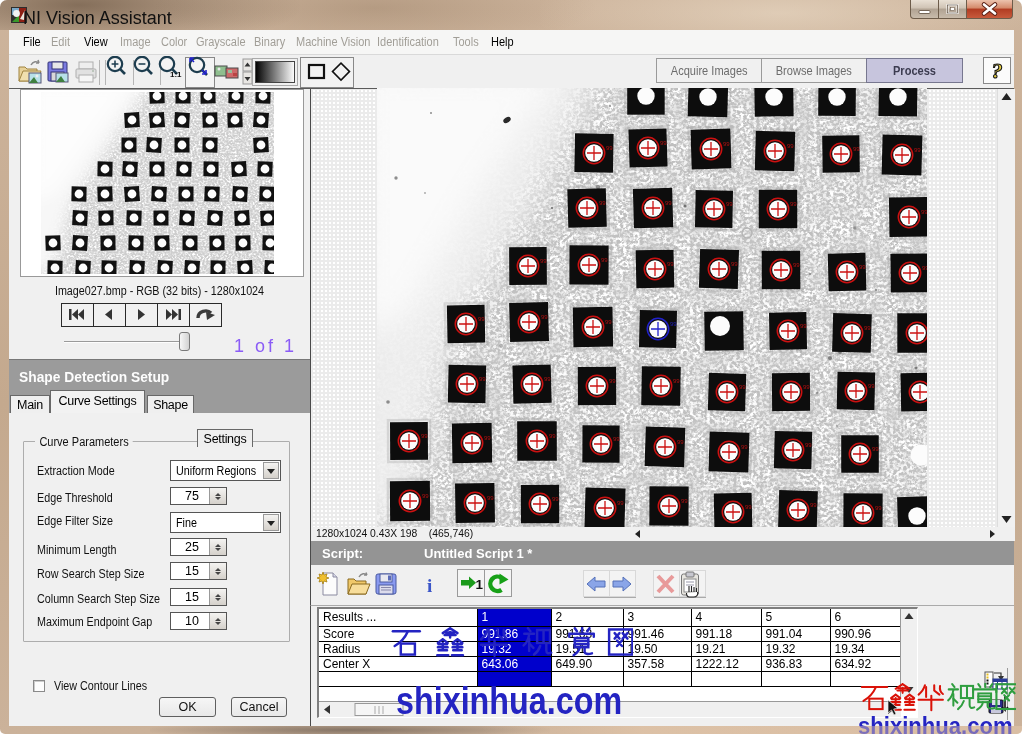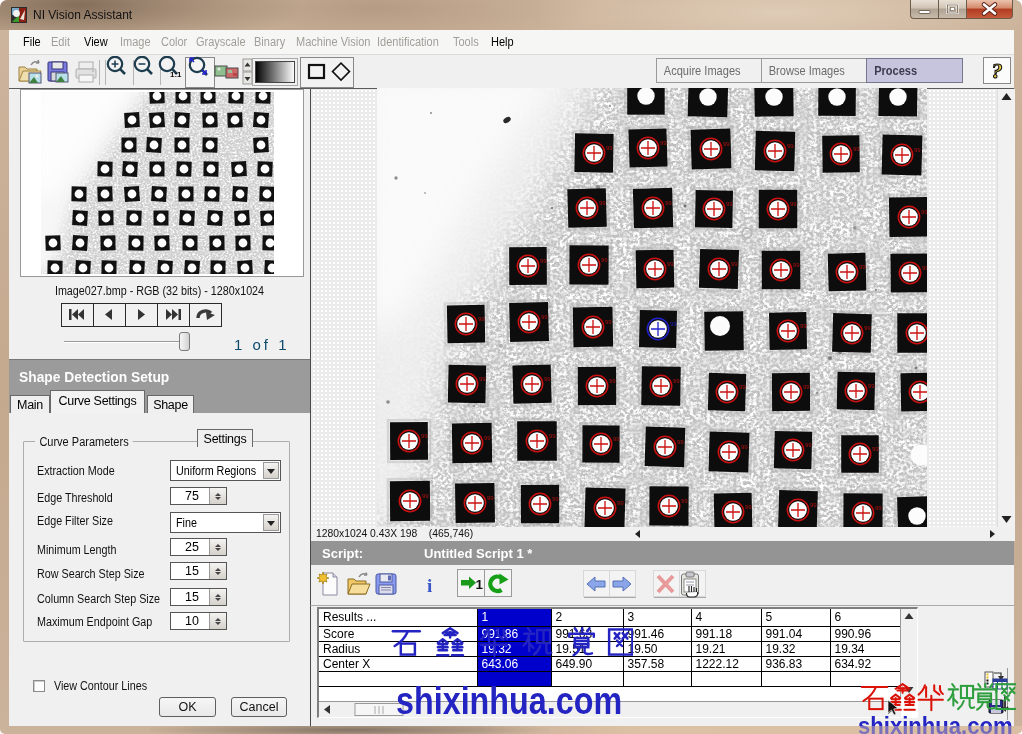--- a/index.html
+++ b/index.html
@@ -4,48 +4,48 @@
 <style>
 * { margin:0; padding:0; box-sizing:border-box; }
 html,body { width:1022px; height:734px; overflow:hidden; font-family:"Liberation Sans", sans-serif; background:#fff; }
 #win { position:absolute; left:0; top:0; width:1022px; height:734px;
   background:linear-gradient(180deg,#cdb49c 0%,#c4a98e 55%,#cbb29a 100%); border-radius:7px 7px 5px 5px; }
 #titlebar { position:absolute; left:0; top:0; width:1022px; height:30px; border-radius:7px 7px 0 0; overflow:hidden; }
 .blob1{position:absolute;left:-40px;top:-25px;width:340px;height:75px;background:radial-gradient(ellipse at 35% 40%, rgba(88,68,50,.62), rgba(88,68,50,0) 72%);}
 .blob2{position:absolute;left:150px;top:-10px;width:450px;height:60px;background:radial-gradient(ellipse at 50% 30%, rgba(125,98,72,.3), rgba(125,98,72,0) 70%);}
 .blob3{position:absolute;left:540px;top:-15px;width:480px;height:70px;background:radial-gradient(ellipse at 50% 40%, rgba(238,224,204,.55), rgba(238,224,204,0) 75%);}
 #appicon { position:absolute; left:11px; top:7px; width:16px; height:16px; }
-#title { position:absolute; left:33px; top:8px; font-size:12px; color:#111; }
+#title { position:absolute; left:23px; top:8px; font-size:18px; color:#111; }
 #caption { position:absolute; left:910px; top:0; width:103px; height:20px; }
 .capbtn { position:absolute; top:0; height:19px; border:1px solid #6d5c4a; border-top:none;
   background:linear-gradient(180deg,#e9e0d4 0%,#cfc3b4 45%,#b0a292 50%,#c8bbab 100%); }
 .capbtn.min { left:0; width:29px; border-radius:0 0 0 4px; }
 .capbtn.max { left:28px; width:29px; }
 .capbtn.close { left:56px; width:47px; border-radius:0 0 4px 0;
   background:linear-gradient(180deg,#ecc3ae 0%,#d4896a 45%,#b13c22 50%,#c75a3c 100%); }
 #client { position:absolute; left:9px; top:30px; width:1005px; height:696px; background:#f0f0f0; }
 
 #menubar { position:absolute; left:0; top:0; width:1005px; height:24px; background:#f6f6f5; font-size:12.5px; color:#000; }
 #menubar span { position:absolute; top:5px; transform:scaleX(0.88); transform-origin:0 50%; }
 #menubar .dis { color:#a19e97; }
 
 #toolbar { position:absolute; left:0; top:24px; width:1005px; height:35px; background:#f0f0f0; border-top:1px solid #d9d9d9; border-bottom:1px solid #5a5a5a; }
-.procbtn { position:absolute; top:3px; height:25px; border:1px solid #9a9a9a; font-size:13px; color:#6c6c6c; text-align:left; line-height:23px; background:#f0f0f0; }
+.procbtn { position:absolute; top:3px; height:25px; border:1px solid #9a9a9a; font-size:13px; color:#6c6c6c; text-align:center; line-height:23px; background:#f0f0f0; }
 .procbtn span { display:inline-block; transform:scaleX(0.85); }
 .procbtn.sel { background:#c7c5dd; color:#3c3c50; font-weight:bold; border:1px solid #77778f; }
 #helpbtn { position:absolute; left:974px; top:2px; width:28px; height:27px; border:1px solid #8a8a8a; background:#fbfbfb; }
 
 #leftpanel { position:absolute; left:0; top:59px; width:301px; height:637px; background:#f0f0f0; }
 #thumbbox { position:absolute; left:11px; top:0px; width:284px; height:188px; background:#fff; border:1px solid #999; }
 #fname { position:absolute; left:0; top:195px; width:301px; text-align:center; font-size:12.5px; color:#111; transform:scaleX(0.86); }
 #navrow { position:absolute; left:52px; top:214px; width:162px; height:24px; }
 .navbtn { position:absolute; top:0; width:33px; height:24px; border:1.5px solid #2a2a2a; background:#f1f1f1; }
 #slidertrack { position:absolute; left:55px; top:252px; width:126px; height:2px; background:#9a9a9a; border-bottom:1px solid #fdfdfd; }
 #sliderthumb { position:absolute; left:170px; top:243px; width:11px; height:19px; background:linear-gradient(90deg,#f7f7f7,#d2d2d2); border:1px solid #7a7a7a; border-radius:3px; }
-#oflabel { position:absolute; left:225px; top:247px; font-size:15px; letter-spacing:3px; color:#0c4a6e; }
+#oflabel { position:absolute; left:225px; top:247px; font-size:18px; letter-spacing:3px; color:#8b5cf6; }
 #setuphdr { position:absolute; left:0; top:270px; width:301px; height:54px; background:#9b9b9b; border-top:1px solid #777;text-align:center; }
 #setuphdr .t { position:absolute; left:10px; top:8px; font-size:15px; font-weight:bold; color:#fdfdfd; transform:scaleX(0.92); transform-origin:0 50%; }
 .tab { position:absolute; background:#efefef; border:1px solid #686868; border-bottom:none; font-size:12.5px; color:#000; text-align:center; letter-spacing:-0.3px; }
 #tabcontent { position:absolute; left:0; top:324px; width:301px; height:313px; background:#f0f0f0; z-index:1; }
 #groupbox { z-index:2; position:absolute; left:14px; top:352px; width:267px; height:201px; border:1px solid #adadad; border-radius:1px; }
 #grouplabel { z-index:2; position:absolute; left:26px; top:346px; background:#f0f0f0; padding:0 5px; font-size:12.5px; color:#111; transform:scaleX(0.88); transform-origin:0 50%; }
 .plabel { z-index:2; position:absolute; font-size:12.5px; color:#111; left:28px; transform:scaleX(0.86); transform-origin:0 50%; white-space:nowrap; }
 .combo { z-index:2; position:absolute; left:161px; width:111px; height:21px; background:#fff; border:1px solid #555; font-size:12.5px; color:#000; }
 .combo .tx { position:absolute; left:5px; top:3px; transform:scaleX(0.86); transform-origin:0 50%; white-space:nowrap; }
 .combo .arr { position:absolute; right:1px; top:1px; bottom:1px; width:16px; background:linear-gradient(180deg,#f4f3f1,#d5d1cb); border:1px solid #999; }

